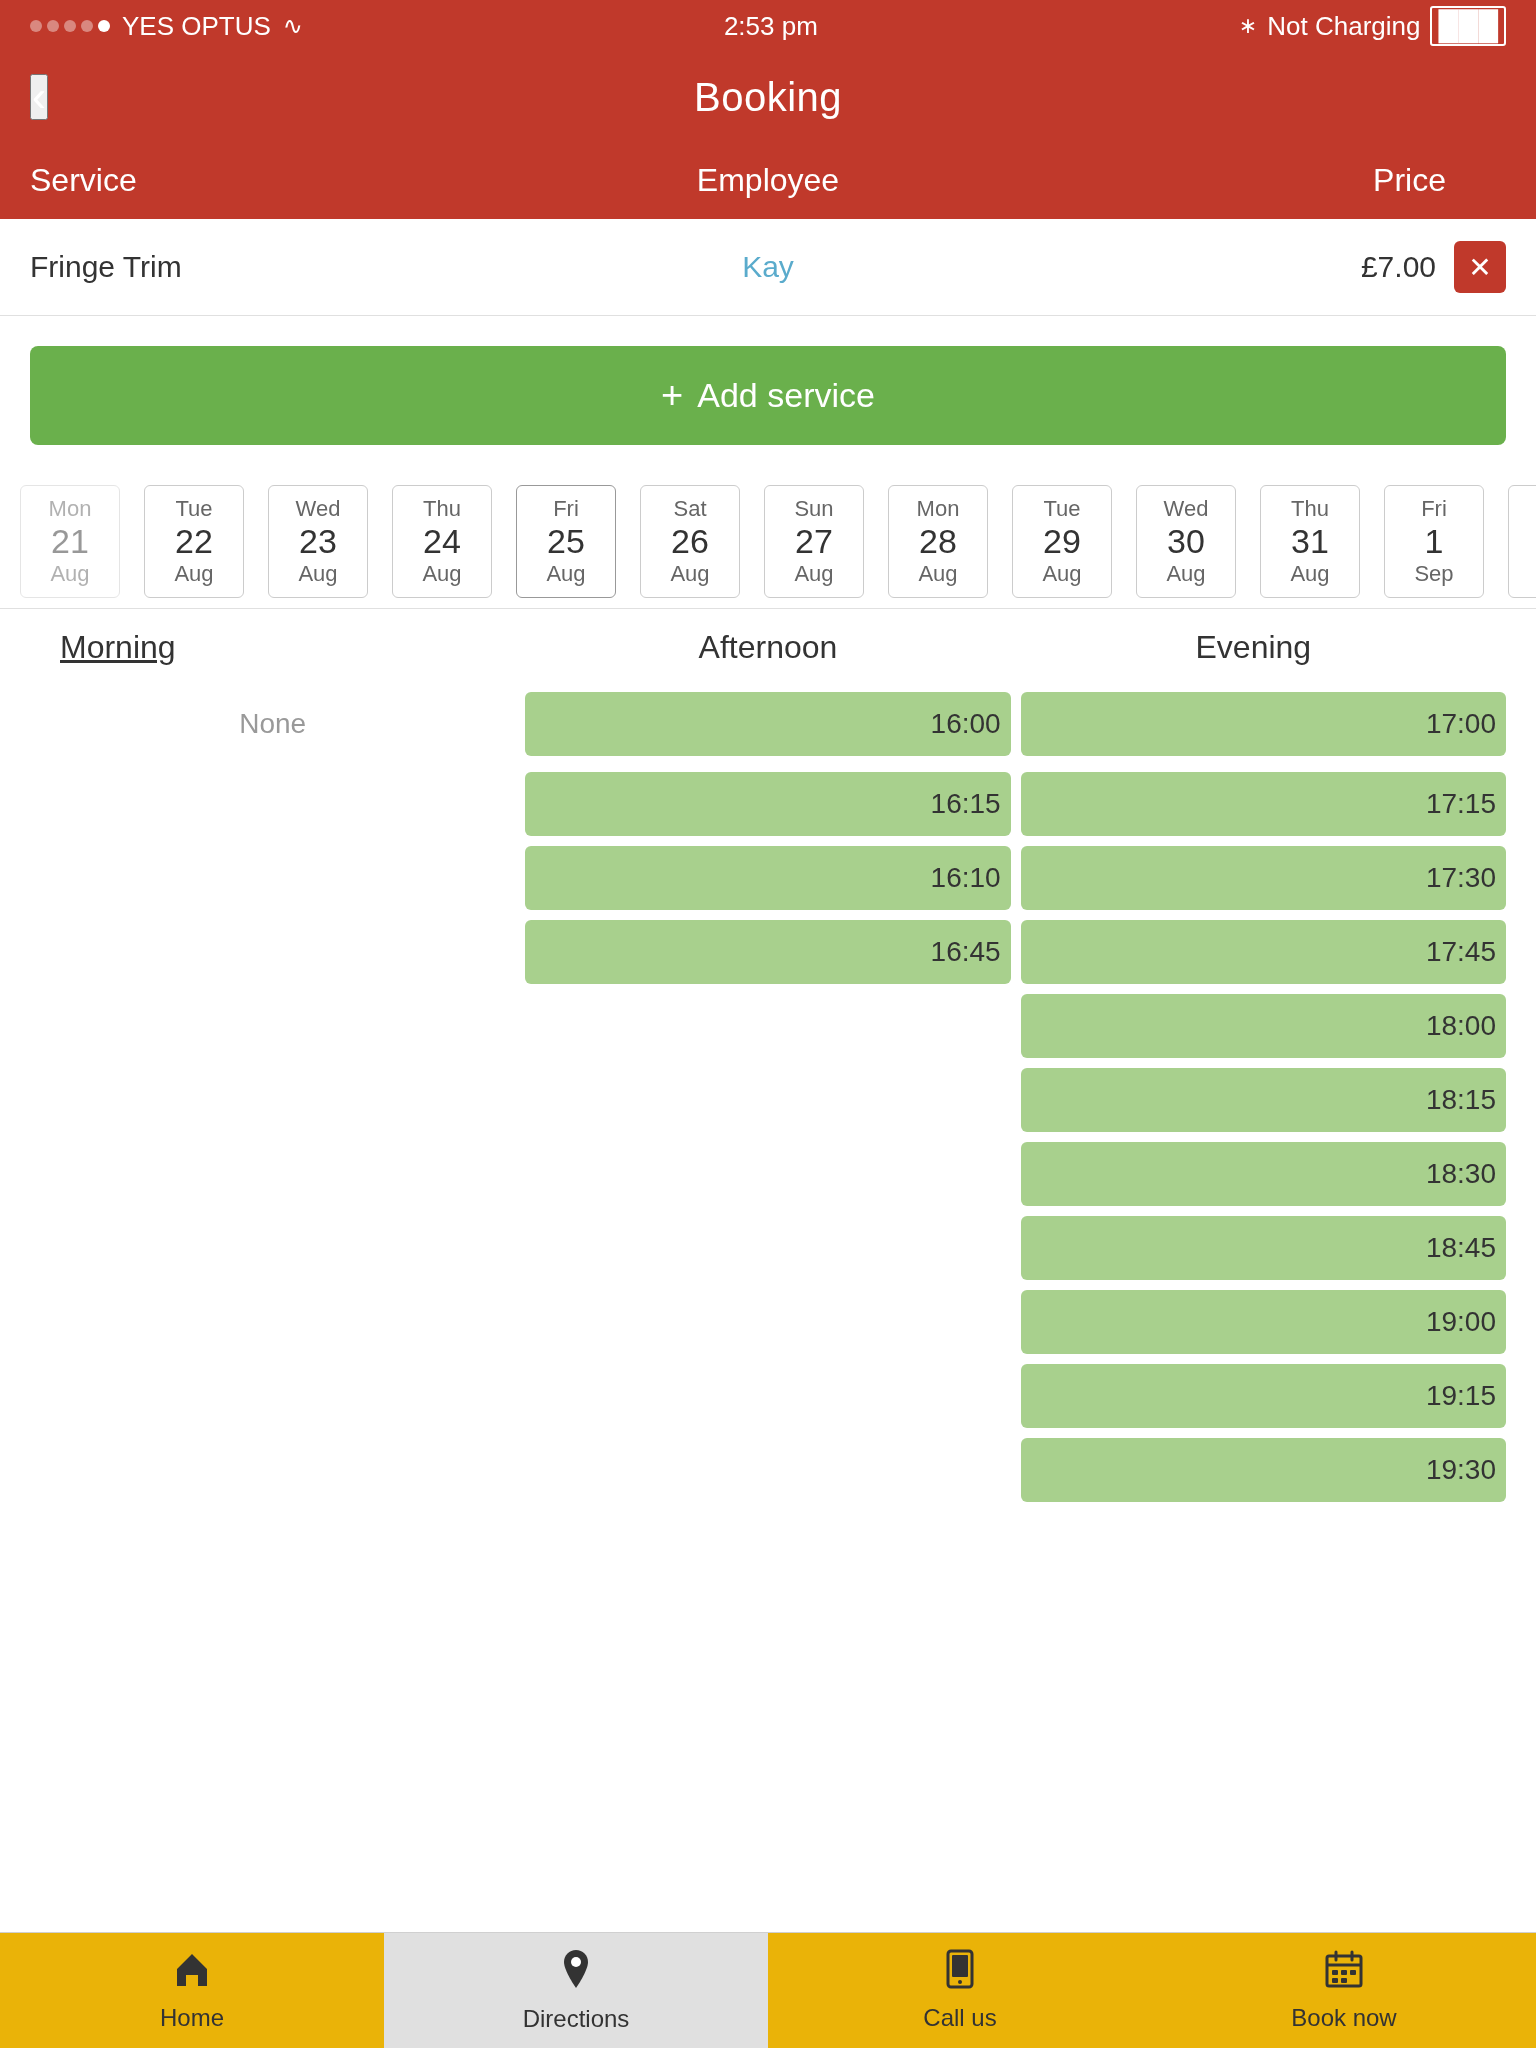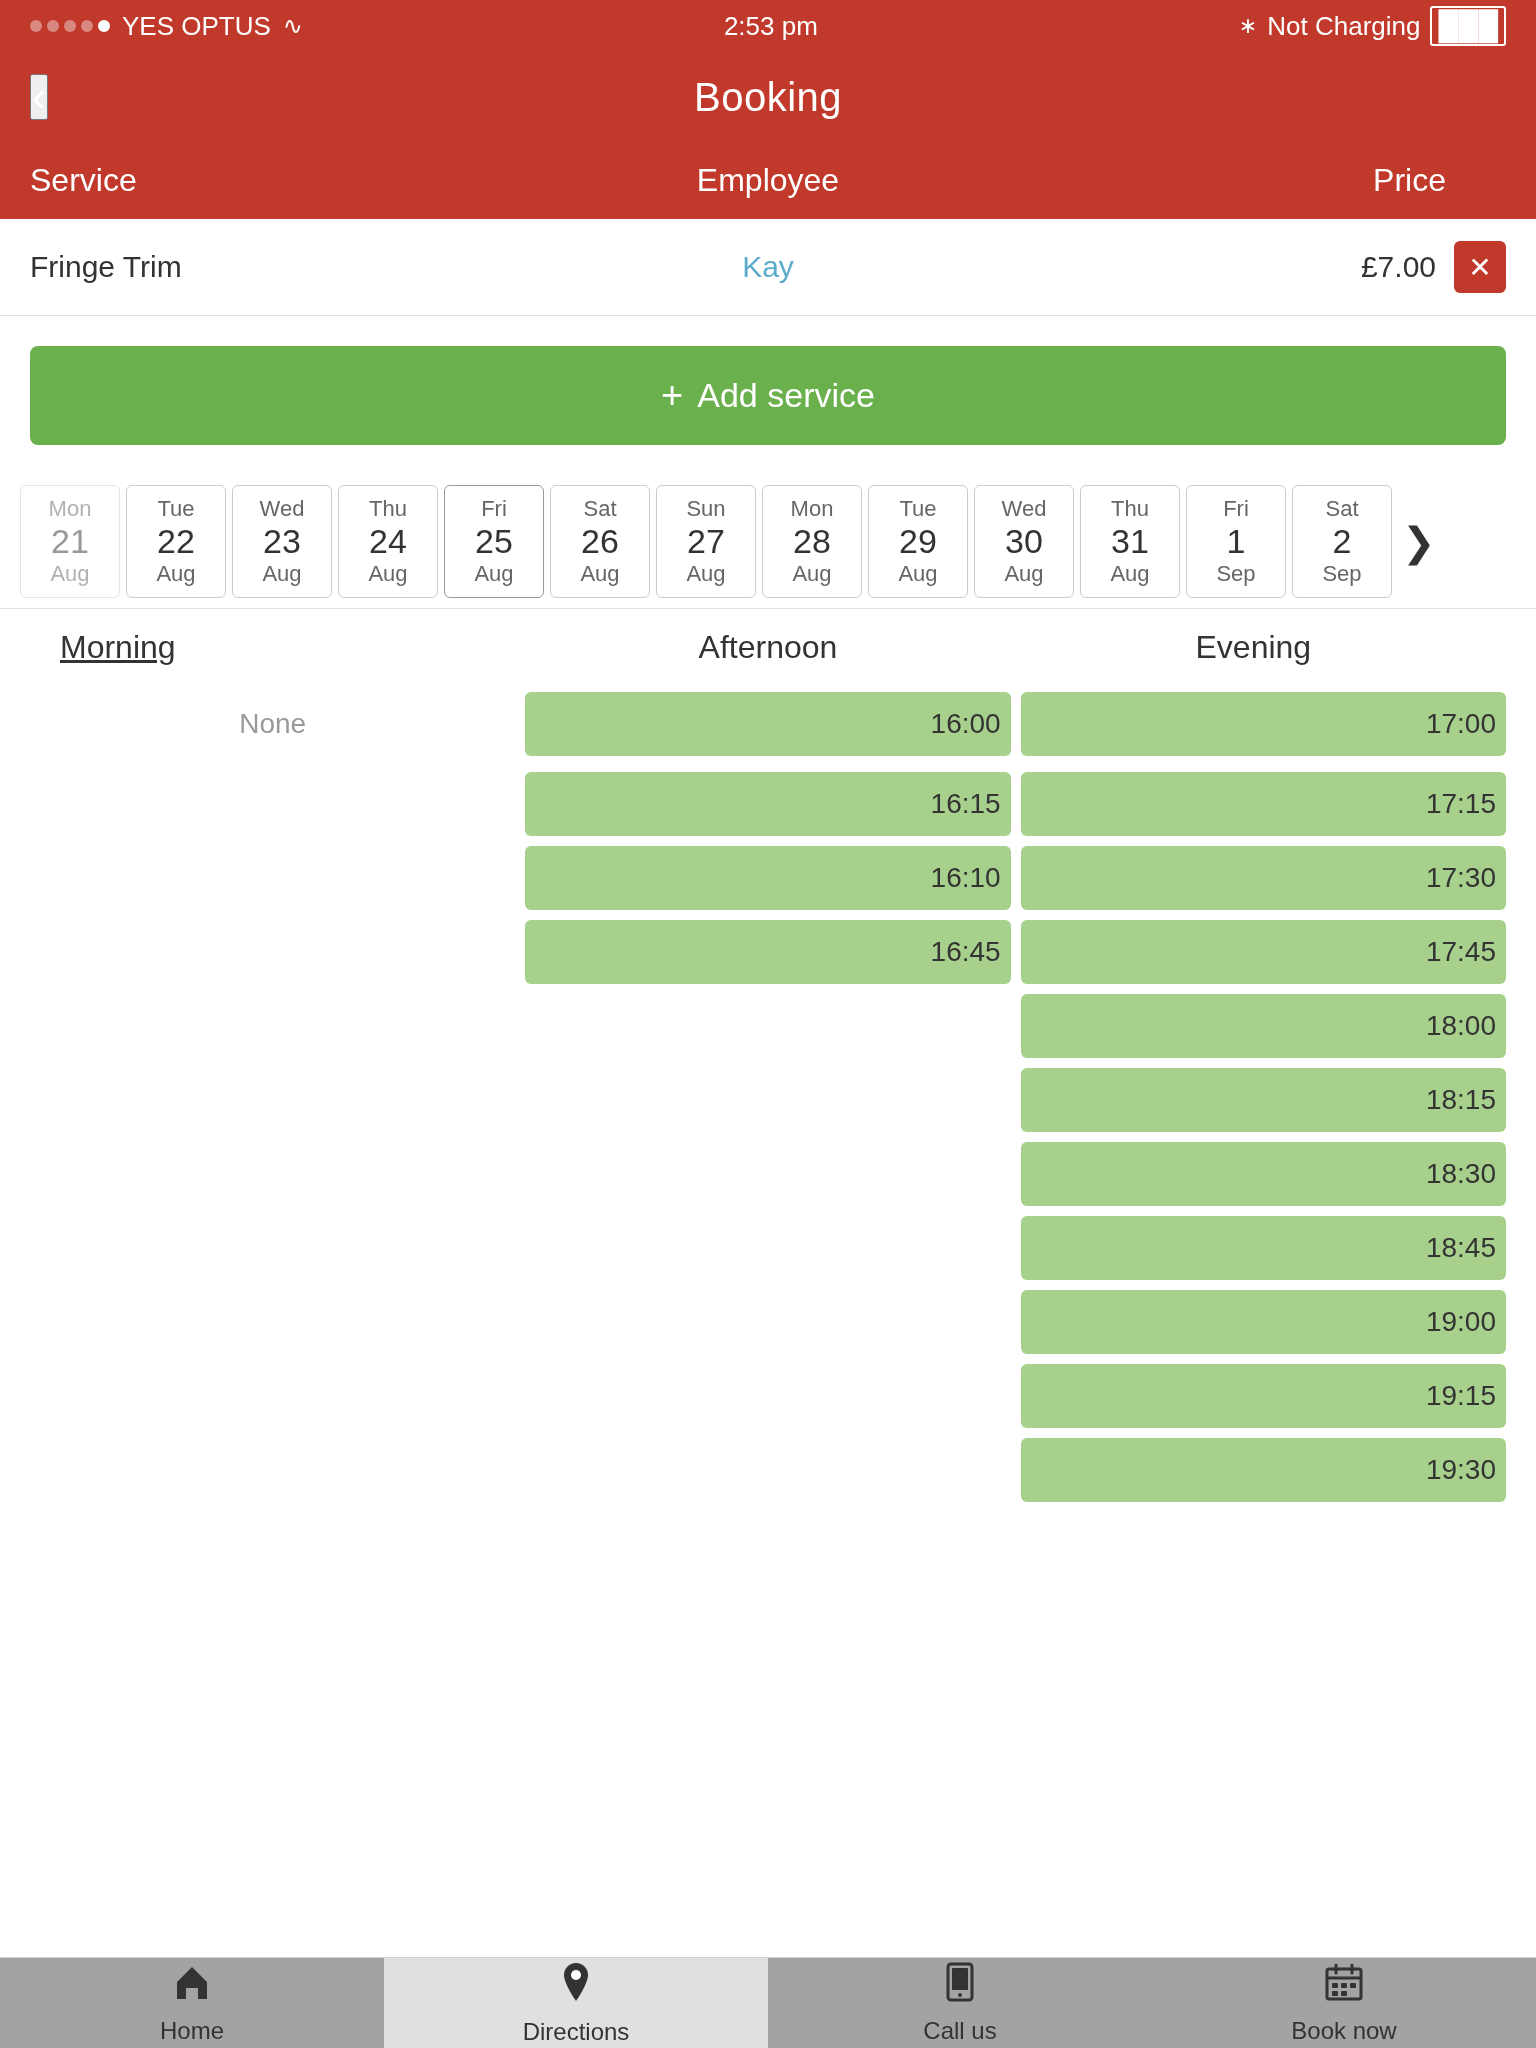--- a/index.html
+++ b/index.html
@@ -123,21 +123,21 @@
       justify-content: center;
       gap: 14px;
     }
 
     
     .date-picker {
       display: flex;
       align-items: center;
       padding: 10px 21px 10px 20px;
       overflow: hidden;
-      gap: 6px;
+      gap: 24px;
       border-bottom: 1px solid #e0e0e0;
     }
     .date-item {
       display: flex;
       flex-direction: column;
       align-items: center;
       padding: 10px 14px;
       border: 1px solid #ccc;
       border-radius: 6px;
       min-width: 100px;
@@ -204,25 +204,25 @@
     .time-none {
       text-align: center;
       font-size: 28px;
       color: #999;
       padding: 22px 10px;
     }
     .time-empty { visibility: hidden; }
 
     
     .bottom-nav {
-      background: #a3a3a3;
+      background: #eab308;
       border-top: 1px solid #d0d0d0;
       display: grid;
       grid-template-columns: 1fr 1fr 1fr 1fr;
-      height: 91px;
+      height: 116px;
     }
     .nav-item {
       display: flex;
       flex-direction: column;
       align-items: center;
       justify-content: center;
       cursor: pointer;
       gap: 6px;
       background: none;
       border: none;

